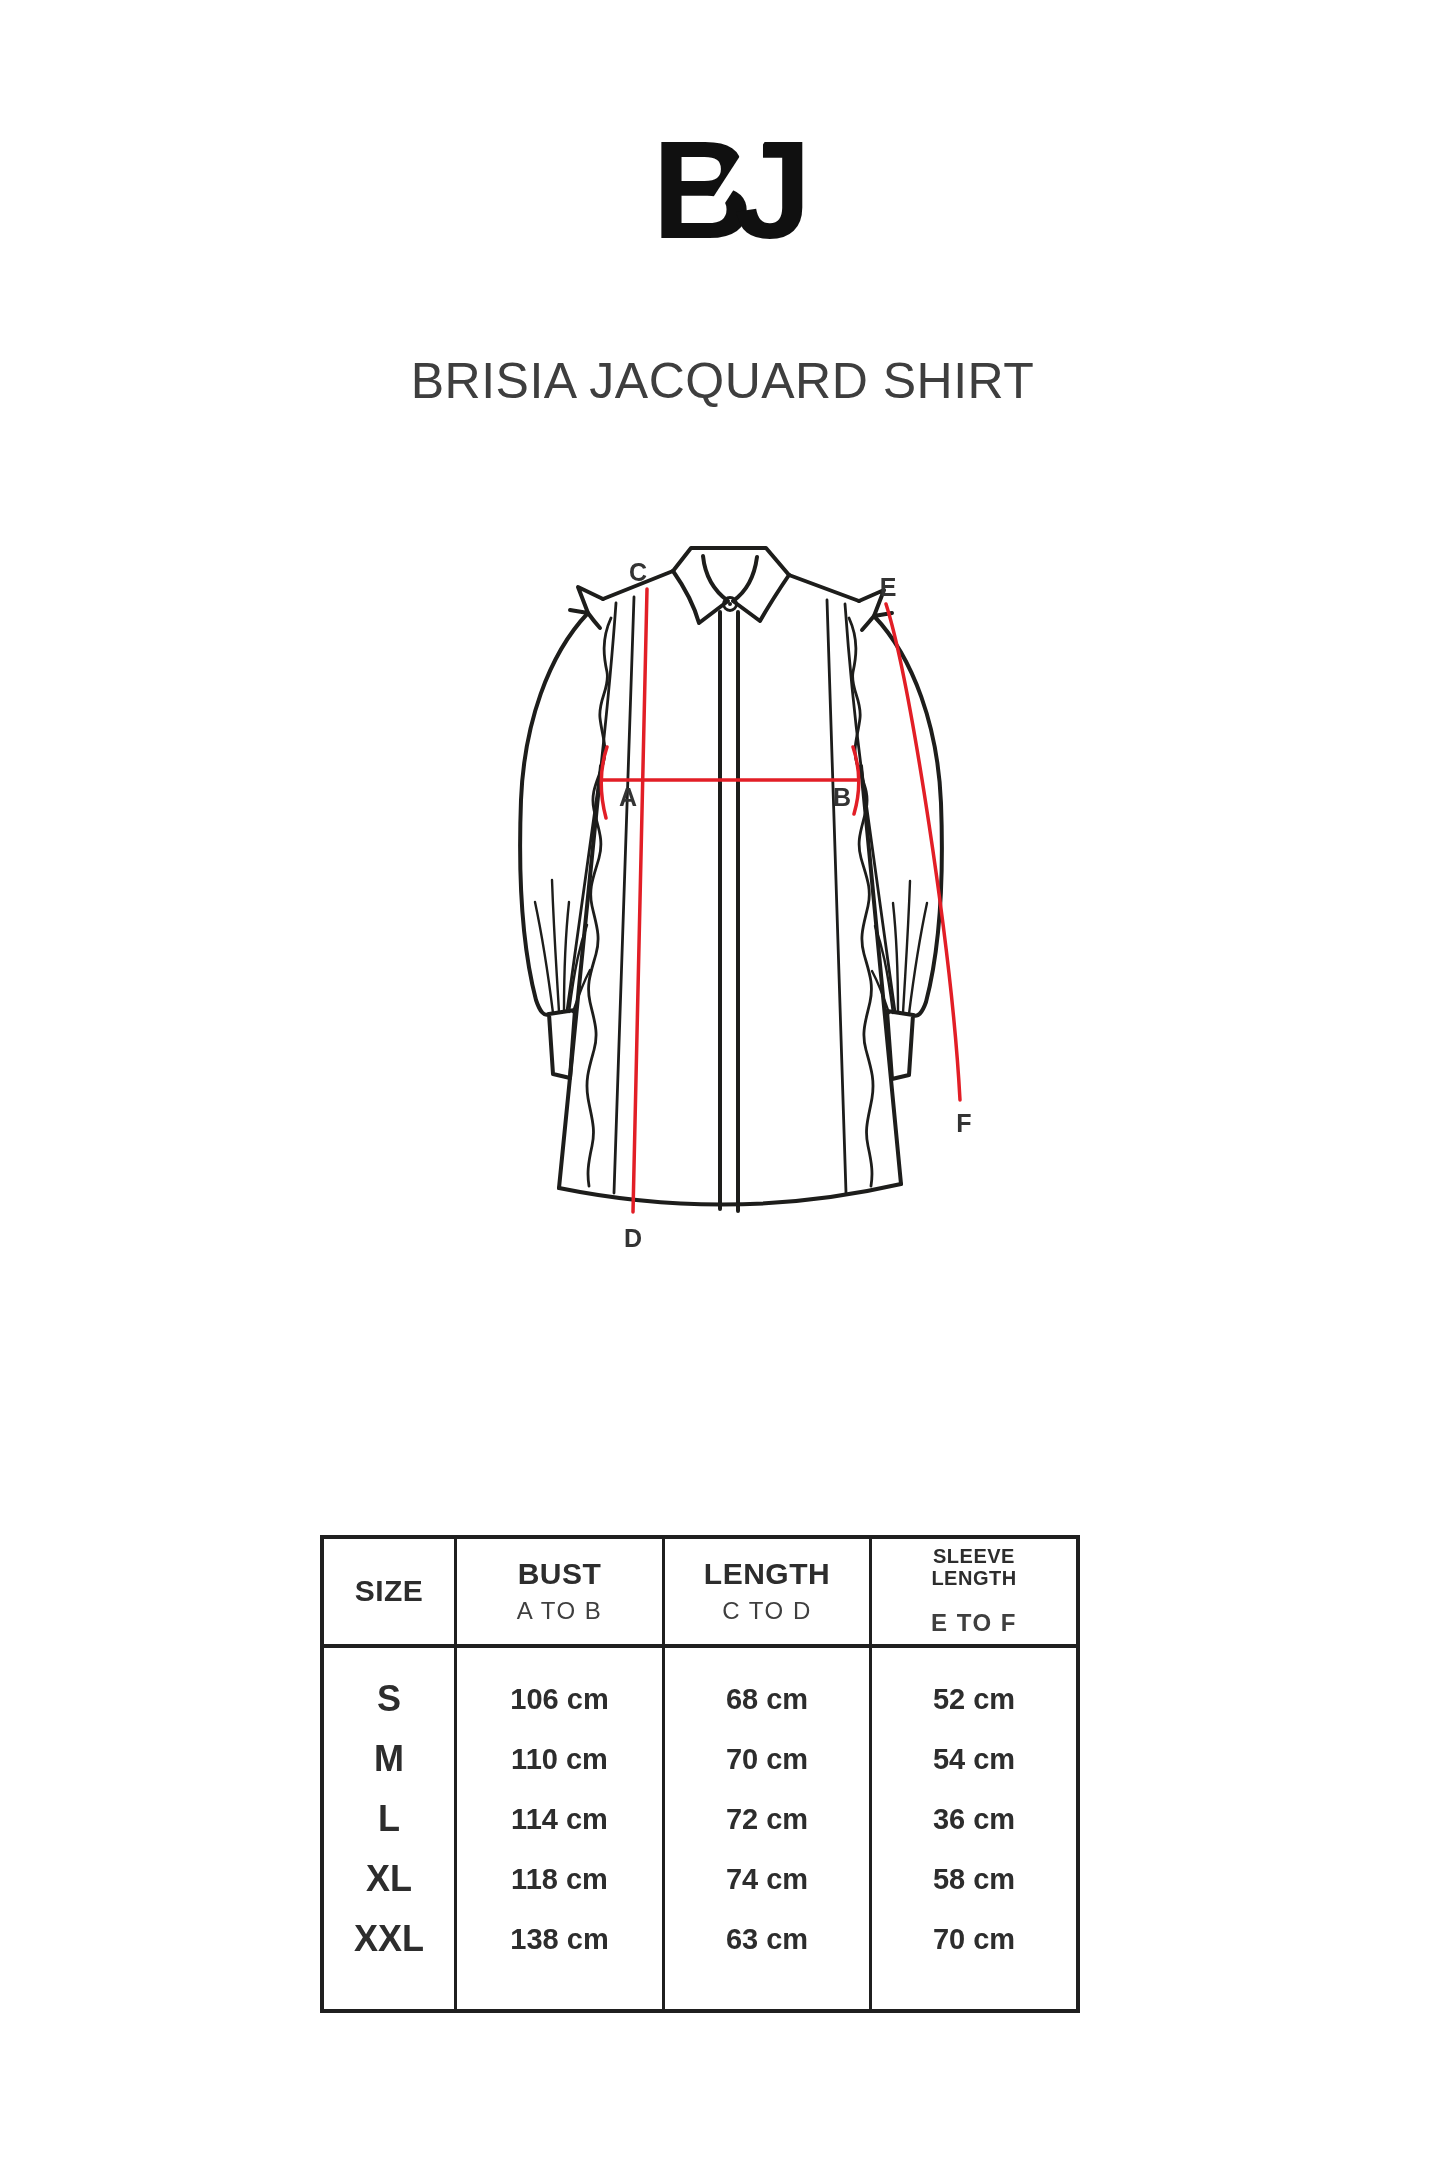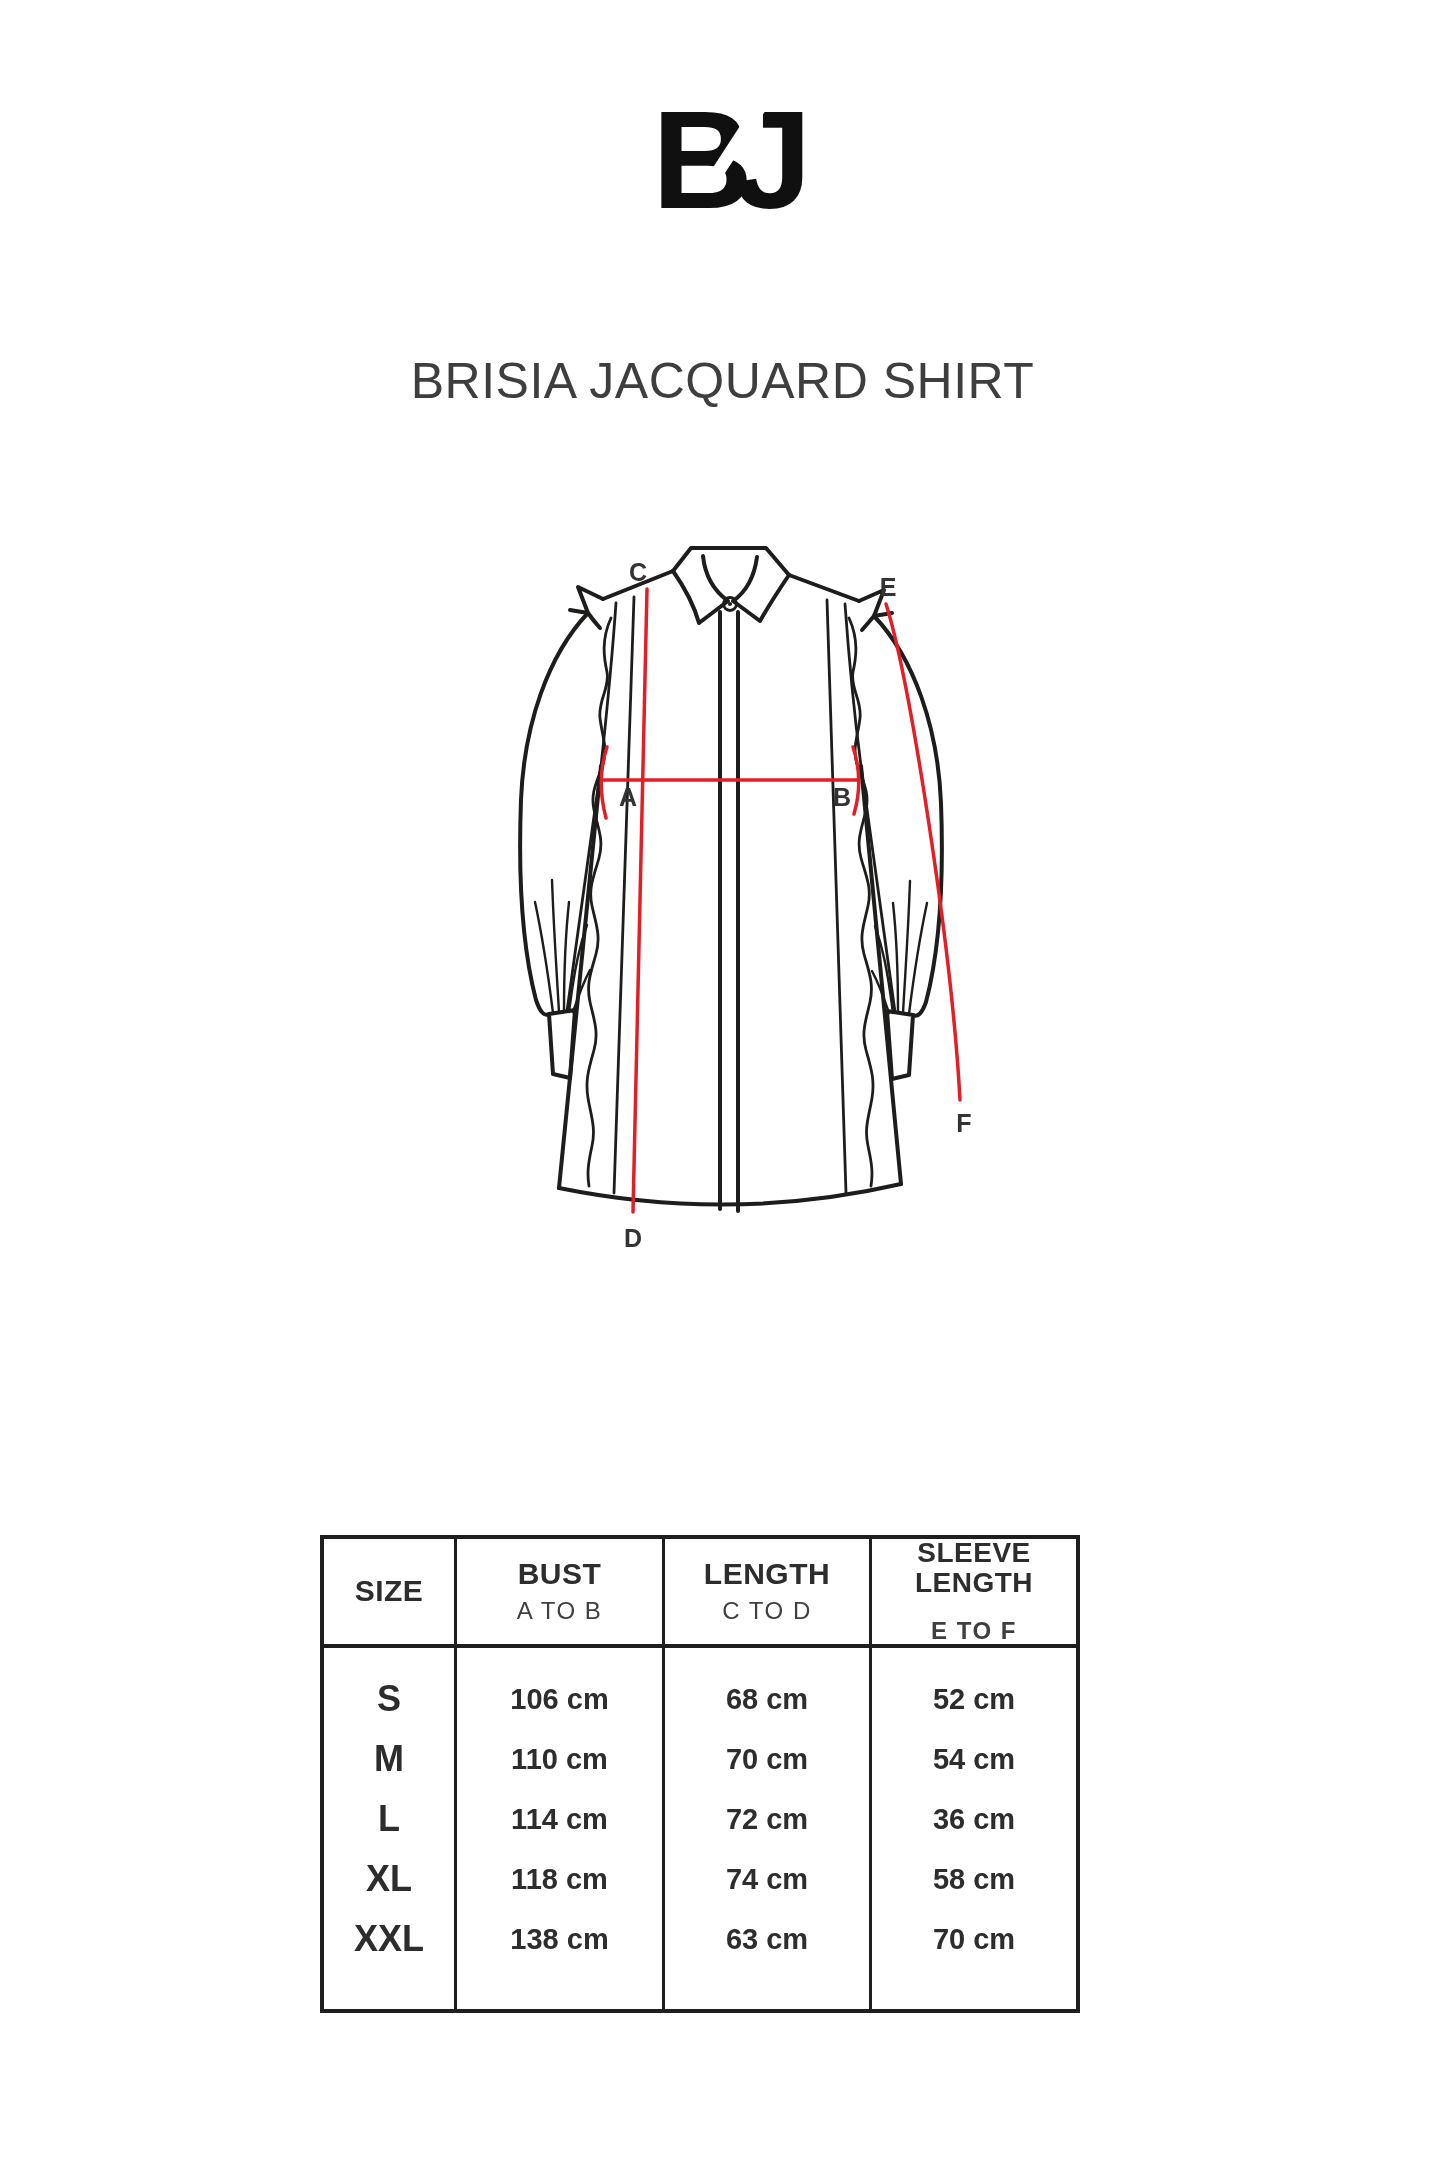--- a/index.html
+++ b/index.html
@@ -2,21 +2,21 @@
 <html><head>
 <meta charset="utf-8">
 <style>
   html,body{margin:0;padding:0;background:#ffffff;}
   .page{
     position:relative;width:1445px;height:2167px;background:#ffffff;
     font-family:"Liberation Sans",sans-serif;overflow:hidden;
   }
   
   .logo{
-    position:absolute;top:96px;left:50%;transform:translateX(-50%);
+    position:absolute;top:126px;left:50%;transform:translateX(-50%);
     width:176px;height:132px;
   }
   .logo-text{
     display:block;text-align:center;
     font-size:140px;font-weight:700;line-height:128px;
     letter-spacing:-0.135em;color:#101010;
     font-family:"Liberation Sans",sans-serif;
   }
   .logo-slash{
     position:absolute;left:103px;top:-14px;width:13px;height:98px;
@@ -43,21 +43,21 @@
     display:grid;grid-template-columns:133px 208px 207px 1fr;grid-template-rows:109px 1fr;
     color:#2d2d2d;
   }
   .th{
     display:flex;flex-direction:column;align-items:center;justify-content:center;
     border-bottom:4px solid #1f1f1f;text-align:center;
   }
   .th:not(:nth-child(4)){border-right:3px solid #1f1f1f;}
   .th .lbl{font-size:30px;font-weight:700;line-height:1.08;letter-spacing:0.5px;}
   .th .sub{font-size:24px;font-weight:400;letter-spacing:1.5px;color:#3f3f3f;margin-top:7px;}
-  .col-sleeve .lbl{font-size:28px;max-width:150px;}
+  .col-sleeve .lbl{font-size:20px;max-width:150px;}
   .col-sleeve .sub{margin-top:19px;font-weight:bold;}
   .tcol{
     display:flex;flex-direction:column;align-items:stretch;padding-top:21px;
   }
   .tcol:not(:nth-child(8)){border-right:3px solid #1f1f1f;}
   .tcell{
     height:60px;display:flex;align-items:center;justify-content:center;
     font-weight:700;font-size:29px;
   }
   .tcol-size .tcell{font-size:36px;}

